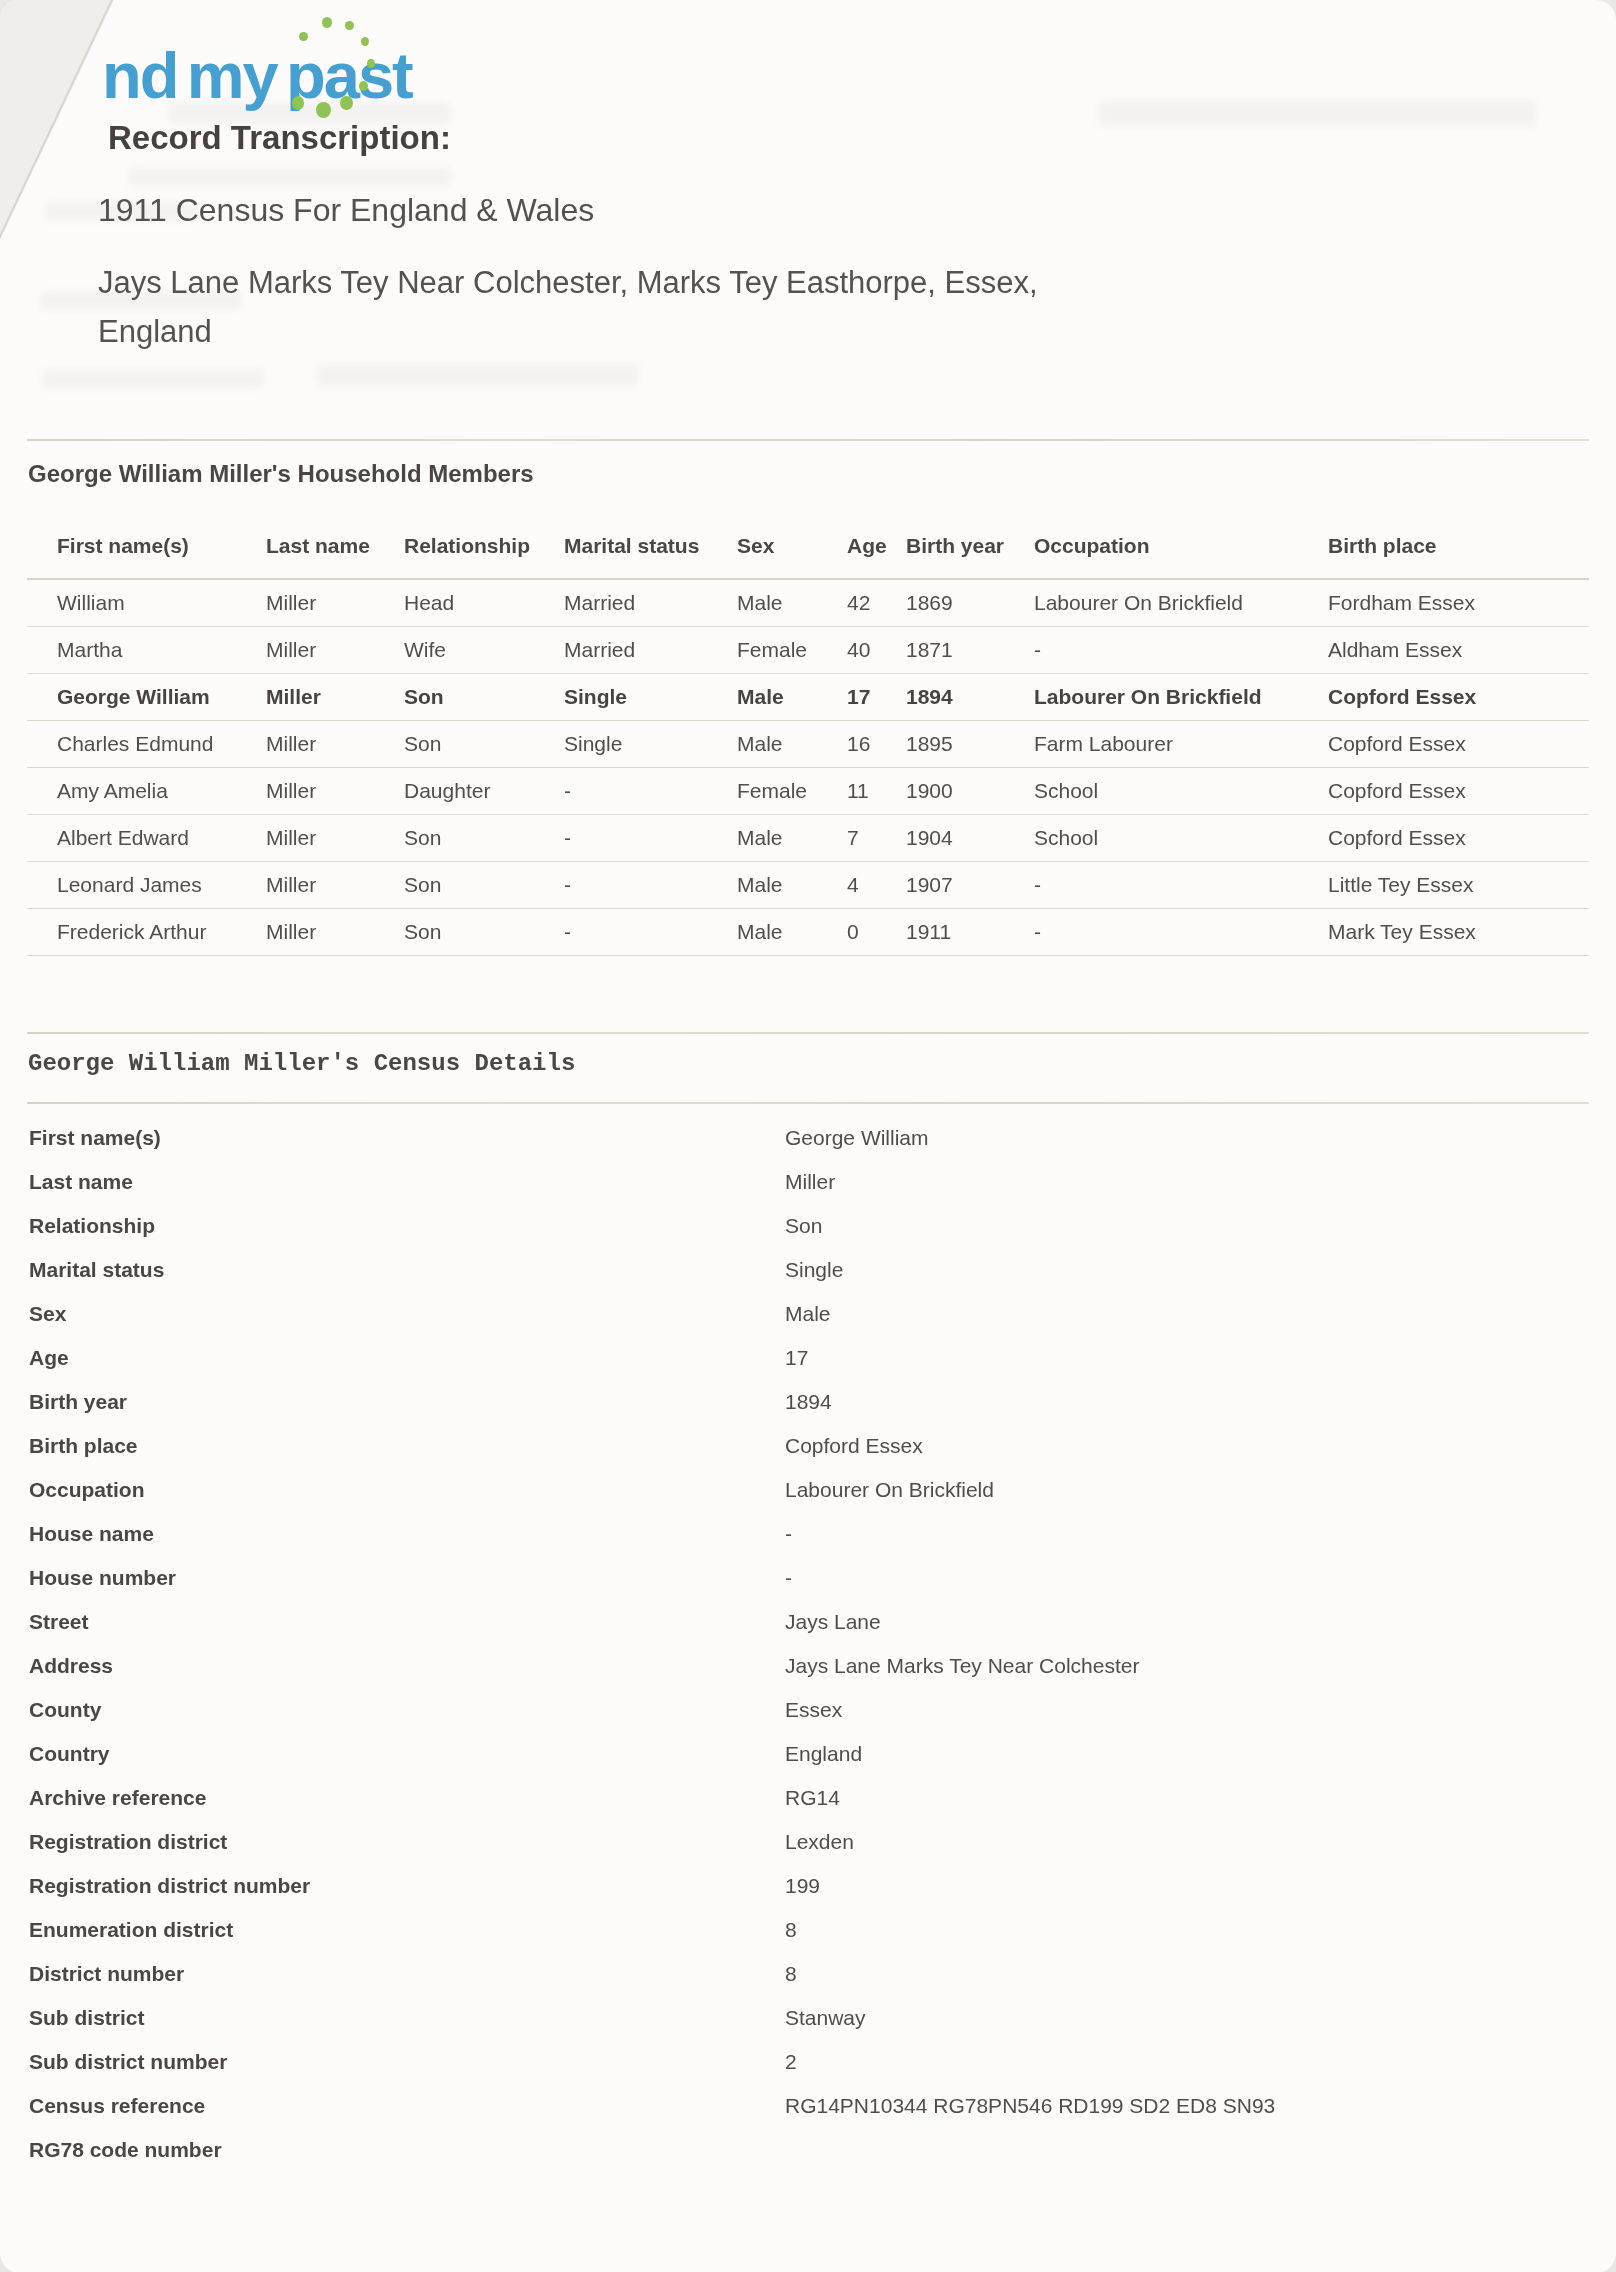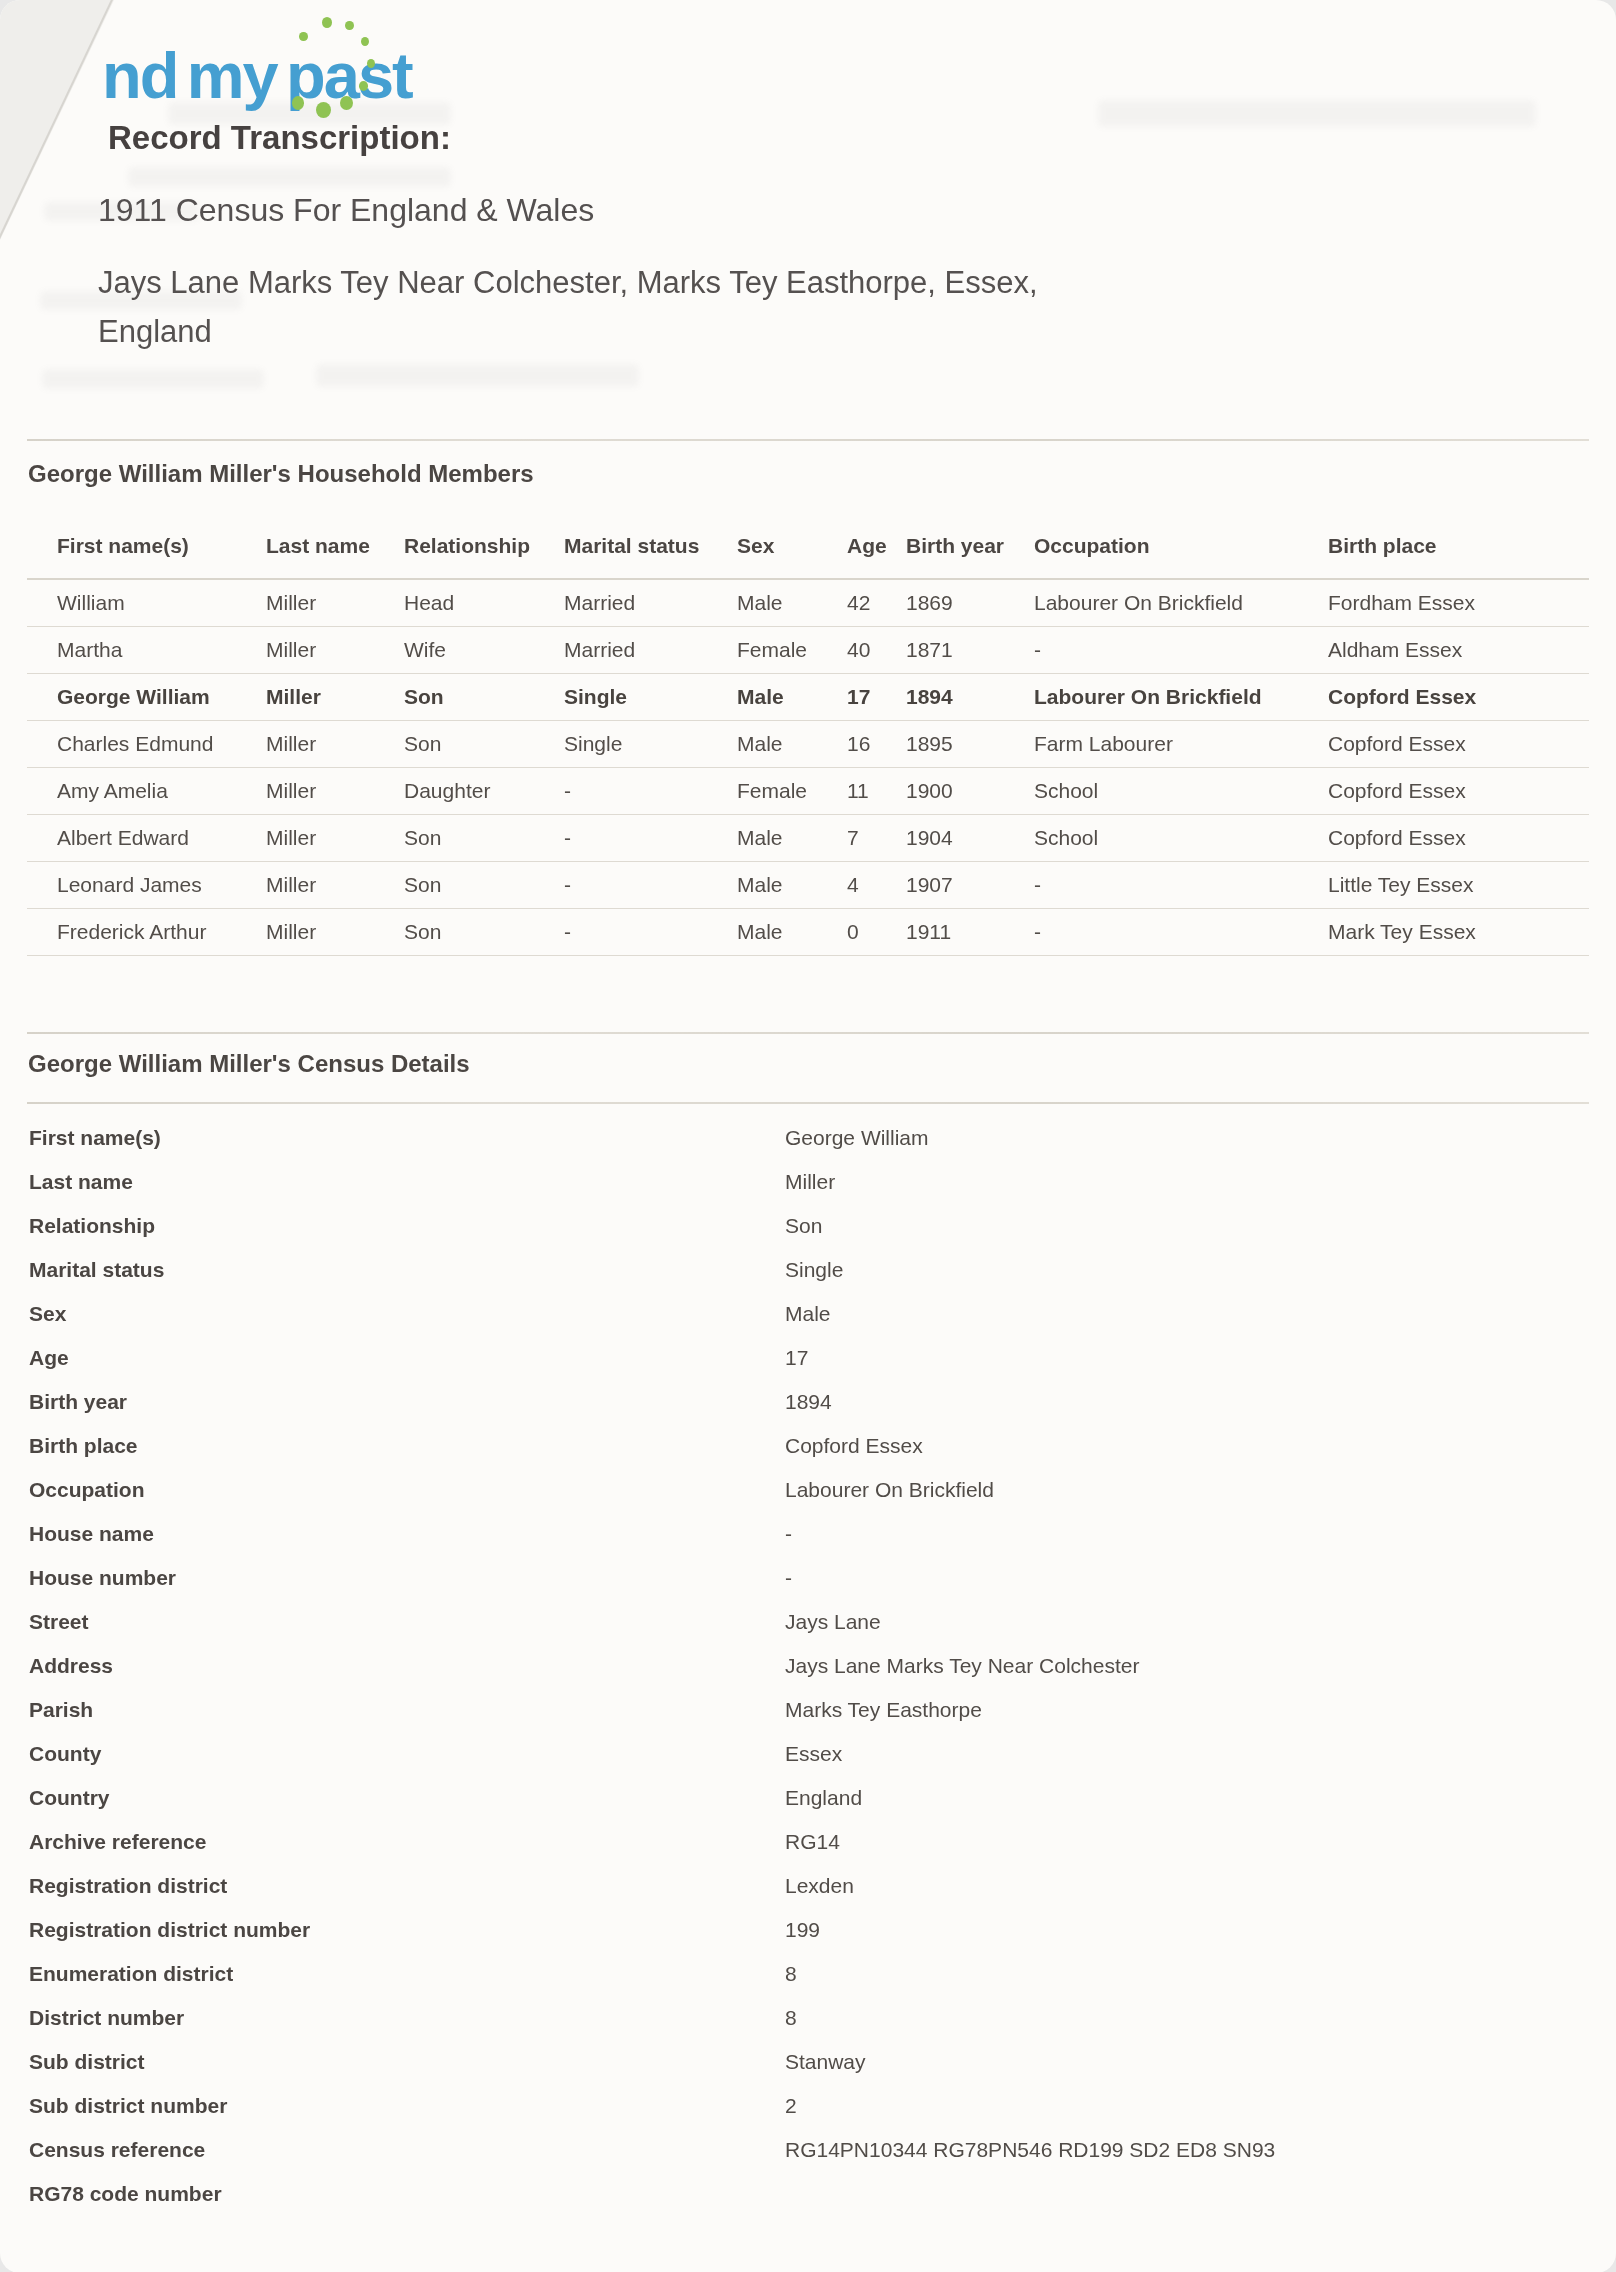--- a/index.html
+++ b/index.html
@@ -189,21 +189,21 @@
           <div class="td">0</div>
           <div class="td">1911</div>
           <div class="td">-</div>
           <div class="td">Mark Tey Essex</div>
         </div>
       </div>
   </div>
 
   <div class="rule" style="top:1032px;"></div>
 
-  <div class="sec-title" style="top:1050px;">George William Miller's Census Details</div>
+  <div class="sec-title" style="top:1050px;font-family:Liberation Mono, monospace;">George William Miller's Census Details</div>
   <div class="rule" style="top:1102px;"></div>
 
   <div class="details" id="details-list">
       <div class="drow">
         <div class="dlabel">First name(s)</div>
         <div class="dvalue">George William</div>
       </div>
       <div class="drow">
         <div class="dlabel">Last name</div>
         <div class="dvalue">Miller</div>
@@ -246,24 +246,20 @@
       </div>
       <div class="drow">
         <div class="dlabel">Street</div>
         <div class="dvalue">Jays Lane</div>
       </div>
       <div class="drow">
         <div class="dlabel">Address</div>
         <div class="dvalue">Jays Lane Marks Tey Near Colchester</div>
       </div>
       <div class="drow">
-        <div class="dlabel">Parish</div>
-        <div class="dvalue">Marks Tey Easthorpe</div>
-      </div>
-      <div class="drow">
         <div class="dlabel">County</div>
         <div class="dvalue">Essex</div>
       </div>
       <div class="drow">
         <div class="dlabel">Country</div>
         <div class="dvalue">England</div>
       </div>
       <div class="drow">
         <div class="dlabel">Archive reference</div>
         <div class="dvalue">RG14</div>

